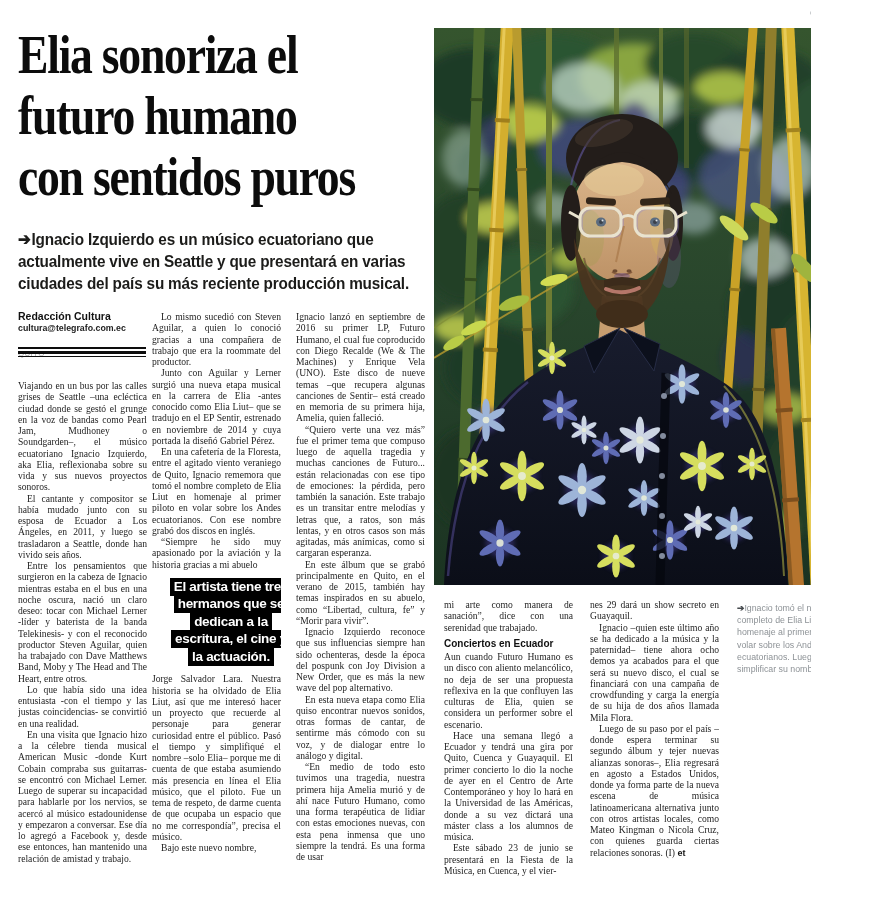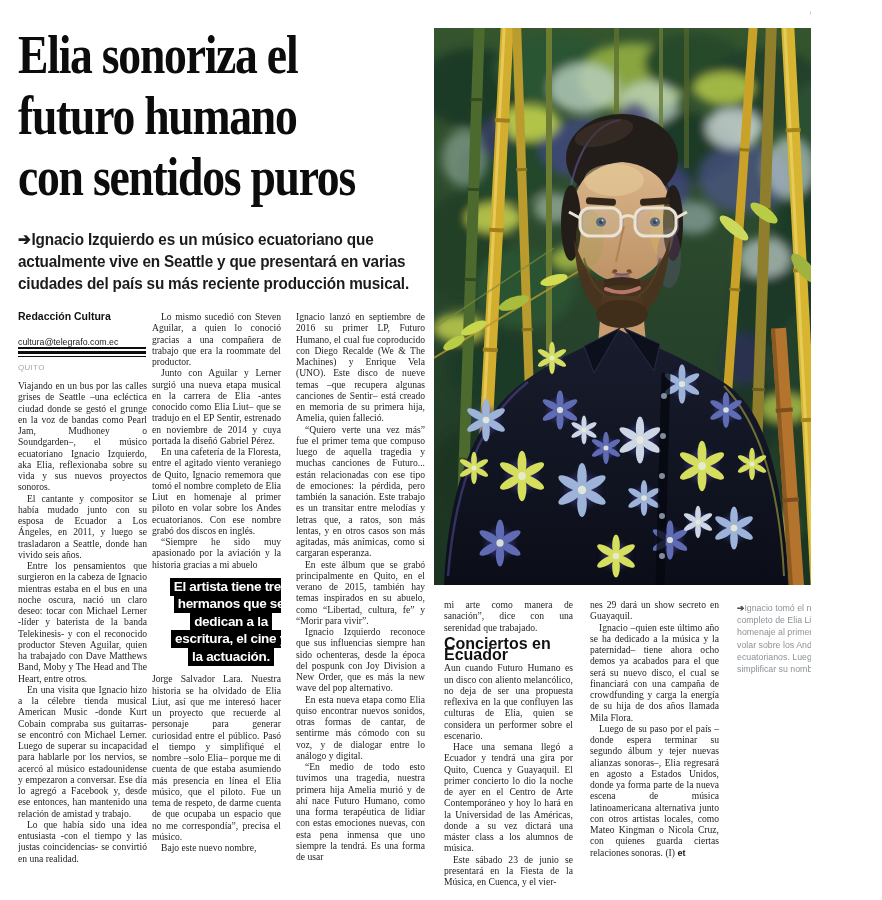--- a/index.html
+++ b/index.html
@@ -16,21 +16,21 @@
 
   .standfirst{position:absolute;left:18px;top:229px;width:460px;
               font-family:"Liberation Sans",sans-serif;font-weight:bold;
               font-size:17px;line-height:22px;color:#1c1c1a;letter-spacing:-.2px;
               transform:scaleX(.9);transform-origin:left top;}
   .standfirst .arr{margin-right:1px;}
 
   .byline{position:absolute;left:18px;top:310px;width:130px;
           font-family:"Liberation Sans",sans-serif;}
   .byline .author{font-weight:bold;font-size:10.5px;color:#111;}
-  .byline .email{font-weight:normal;font-size:8.8px;color:#222;margin-top:15px;}
+  .byline .email{font-weight:bold;font-size:8.8px;color:#222;margin-top:1px;}
   .byline .city{font-size:8px;color:#a8a8a8;margin-top:16px;letter-spacing:.3px;}
 
   .rule{position:absolute;left:18px;top:347px;width:128px;}
   .rule .r1{height:2px;background:#0d0d0d;}
   .rule .r2{height:3px;background:#0d0d0d;margin-top:2px;}
   .rule .r3{height:1px;background:#0d0d0d;margin-top:2px;}
 
   .col{position:absolute;width:129px;font-size:9.6px;line-height:11.25px;
        text-align:justify;color:#1d1d1d;overflow:hidden;}
   .col p{margin:0;}
@@ -41,21 +41,21 @@
   #col4{left:444px;top:599px;height:290px;}
   #col5{left:590px;top:599px;height:290px;}
 
   .pullquote{margin:8px 15px;width:128px;text-align:center;
              font-family:"Liberation Sans",sans-serif;font-weight:bold;
              font-size:13.5px;line-height:17.5px;letter-spacing:-.3px;}
   .pullquote span{background:#000;color:#fff;padding:1px 4px 2px;
                   -webkit-box-decoration-break:clone;box-decoration-break:clone;}
 
   .colsubhead{font-family:"Liberation Sans",sans-serif;font-weight:bold;
-              font-size:16px;color:#111;text-align:left;margin:5px 0 2px;}
+              font-size:10px;color:#111;text-align:left;margin:5px 0 2px;}
 
   .endlogo{font-family:"Liberation Sans",sans-serif;font-weight:bold;font-size:9px;color:#111;}
 
   .photo{position:absolute;left:434px;top:28px;width:408px;height:557px;
          overflow:hidden;background:#23402c;}
 
   .caption{position:absolute;left:737px;top:602px;width:124px;
            font-family:"Liberation Sans",sans-serif;font-size:8.8px;
            line-height:12.2px;color:#8d9296;text-align:left;}
   .caption .arr{color:#45494d;font-weight:bold;}
@@ -322,22 +322,22 @@
         <rect x="343" y="380" width="17" height="4" fill="#7d4f1e"></rect>
         <rect x="343" y="470" width="17" height="4" fill="#7d4f1e"></rect>
       </g>
     </svg>
   </div>
 
   <div class="col" id="col1">
     <p>Viajando en un bus por las calles grises de Seattle –una ecléctica ciudad donde se gestó el grunge en la voz de bandas como Pearl Jam, Mudhoney o Soundgarden–, el músico ecuatoriano Ignacio Izquierdo, aka Elia, reflexionaba sobre su vida y sus nuevos proyectos sonoros.</p>
     <p class="ind">El cantante y compositor se había mudado junto con su esposa de Ecuador a Los Ángeles, en 2011, y luego se trasladaron a Seattle, donde han vivido seis años.</p>
     <p class="ind">Entre los pensamientos que surgieron en la cabeza de Ignacio mientras estaba en el bus en una noche oscura, nació un claro deseo: tocar con Michael Lerner -líder y baterista de la banda Telekinesis- y con el reconocido productor Steven Aguilar, quien ha trabajado con Dave Matthews Band, Moby y The Head and The Heart, entre otros.</p>
+    <p class="ind">Lo que había sido una idea entusiasta -con el tiempo y las justas coincidencias- se convirtió en una realidad.</p>
     <p class="ind">En una visita que Ignacio hizo a la célebre tienda musical American Music -donde Kurt Cobain compraba sus guitarras- se encontró con Michael Lerner. Luego de superar su incapacidad para hablarle por los nervios, se acercó al músico estadounidense y empezaron a conversar. Ese día lo agregó a Facebook y, desde ese entonces, han mantenido una relación de amistad y trabajo.</p>
-    <p class="ind">Lo que había sido una idea entusiasta -con el tiempo y las justas coincidencias- se convirtió en una realidad.</p>
   </div>
 
   <div class="col" id="col2">
     <p class="ind">Lo mismo sucedió con Steven Aguilar, a quien lo conoció gracias a una compañera de trabajo que era la roommate del productor.</p>
     <p class="ind">Junto con Aguilar y Lerner surgió una nueva etapa musical en la carrera de Elia -antes conocido como Elia Liut– que se tradujo en el EP Sentir, estrenado en noviembre de 2014 y cuya portada la diseñó Gabriel Pérez.</p>
     <p class="ind">En una cafetería de la Floresta, entre el agitado viento veraniego de Quito, Ignacio rememora que tomó el nombre completo de Elia Liut en homenaje al primer piloto en volar sobre los Andes ecuatorianos. Con ese nombre grabó dos discos en inglés.</p>
     <p class="ind">“Siempre he sido muy apasionado por la aviación y la historia gracias a mi abuelo</p>
     <div class="pullquote"><span>El artista tiene tres hermanos que se dedican a la escritura, el cine y la actuación.</span></div>
     <p>Jorge Salvador Lara. Nuestra historia se ha olvidado de Elia Liut, así que me interesó hacer un proyecto que recuerde al personaje para generar curiosidad entre el público. Pasó el tiempo y simplifiqué el nombre –solo Elia– porque me di cuenta de que estaba asumiendo más presencia en línea el Elia músico, que el piloto. Fue un tema de respeto, de darme cuenta de que ocupaba un espacio que no me correspondía”, precisa el músico.</p>
     <p class="ind">Bajo este nuevo nombre,</p>

